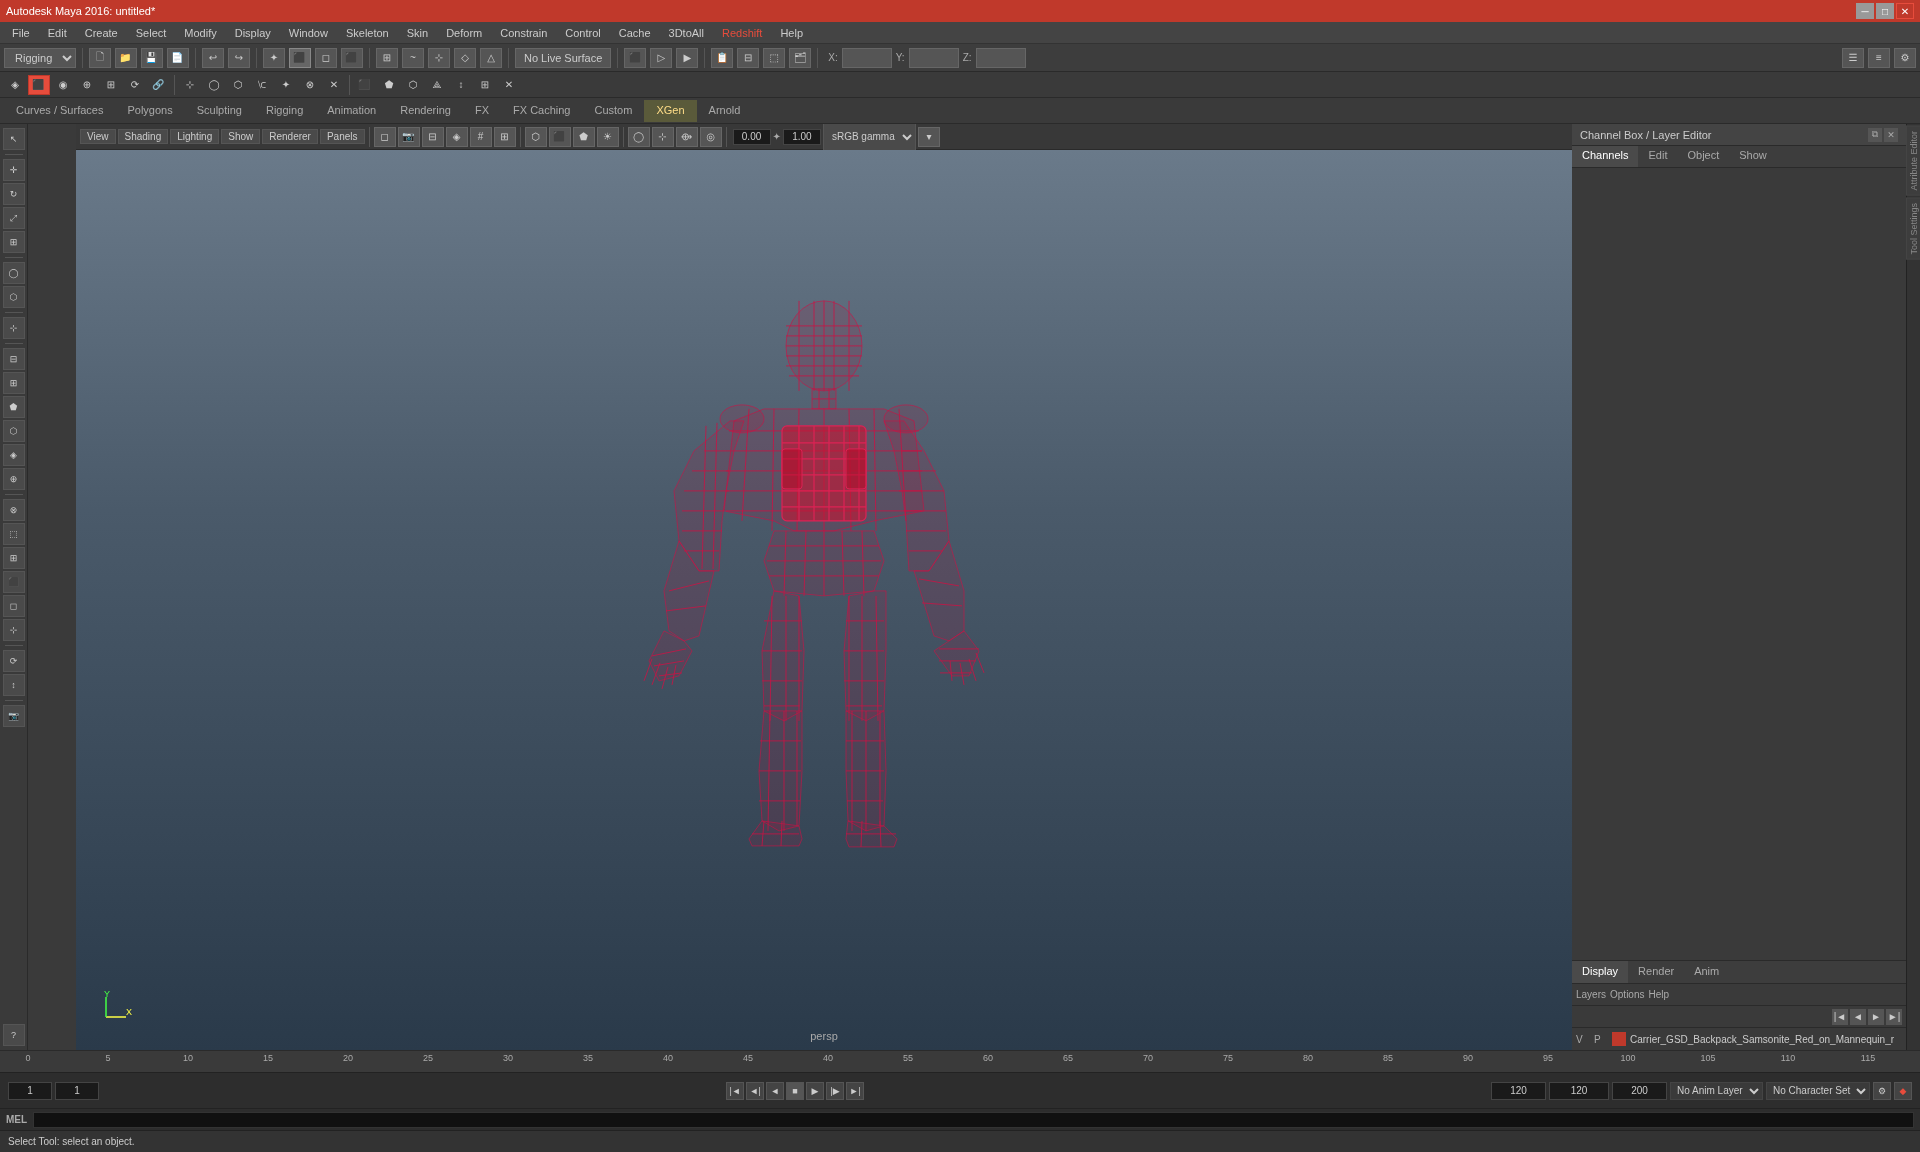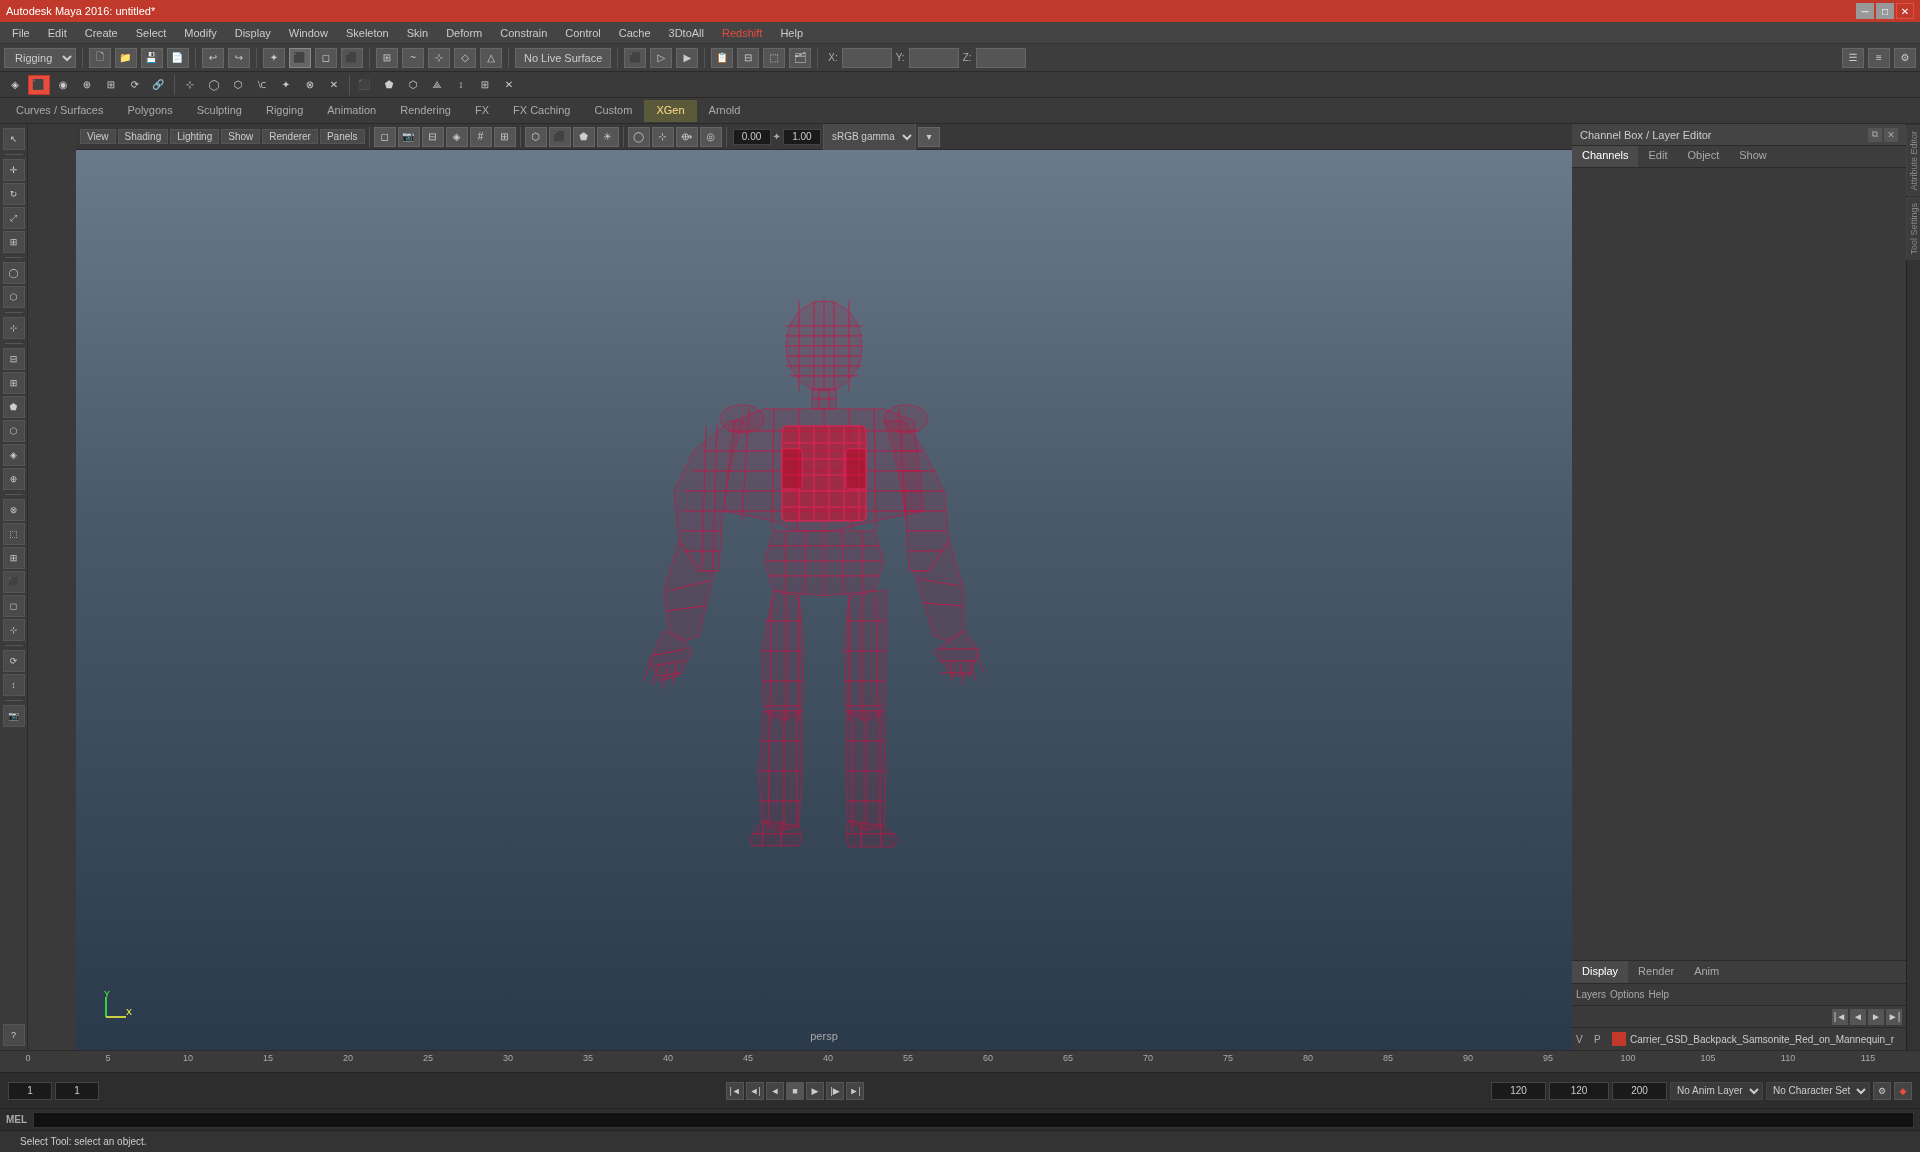--- a/index.html
+++ b/index.html
@@ -689,15 +689,15 @@
     <button class="pb-btn">⚙</button>
     <button class="pb-btn" style="color:#e74c3c;">◆</button>
   </div>
 
   <div id="mel-bar">
     <span style="color:#aaa; font-size:10px; font-weight:bold;">MEL</span>
     <input type="text" style="flex: 1 1 0%; height: 16px; background: rgb(17, 17, 17); border: 1px solid rgb(51, 51, 51); color: rgb(204, 204, 204); font-size: 10px; padding: 0px 4px;" placeholder="">
   </div>
 
   <div id="status-msg-bar">
-    <span style="color:#ccc; font-size:10px;margin-left:12px;">Select Tool: select an object.</span>
+    <span style="color:#ccc; font-size:10px;">Select Tool: select an object.</span>
   </div>
 </div>
 
 </body></html>

